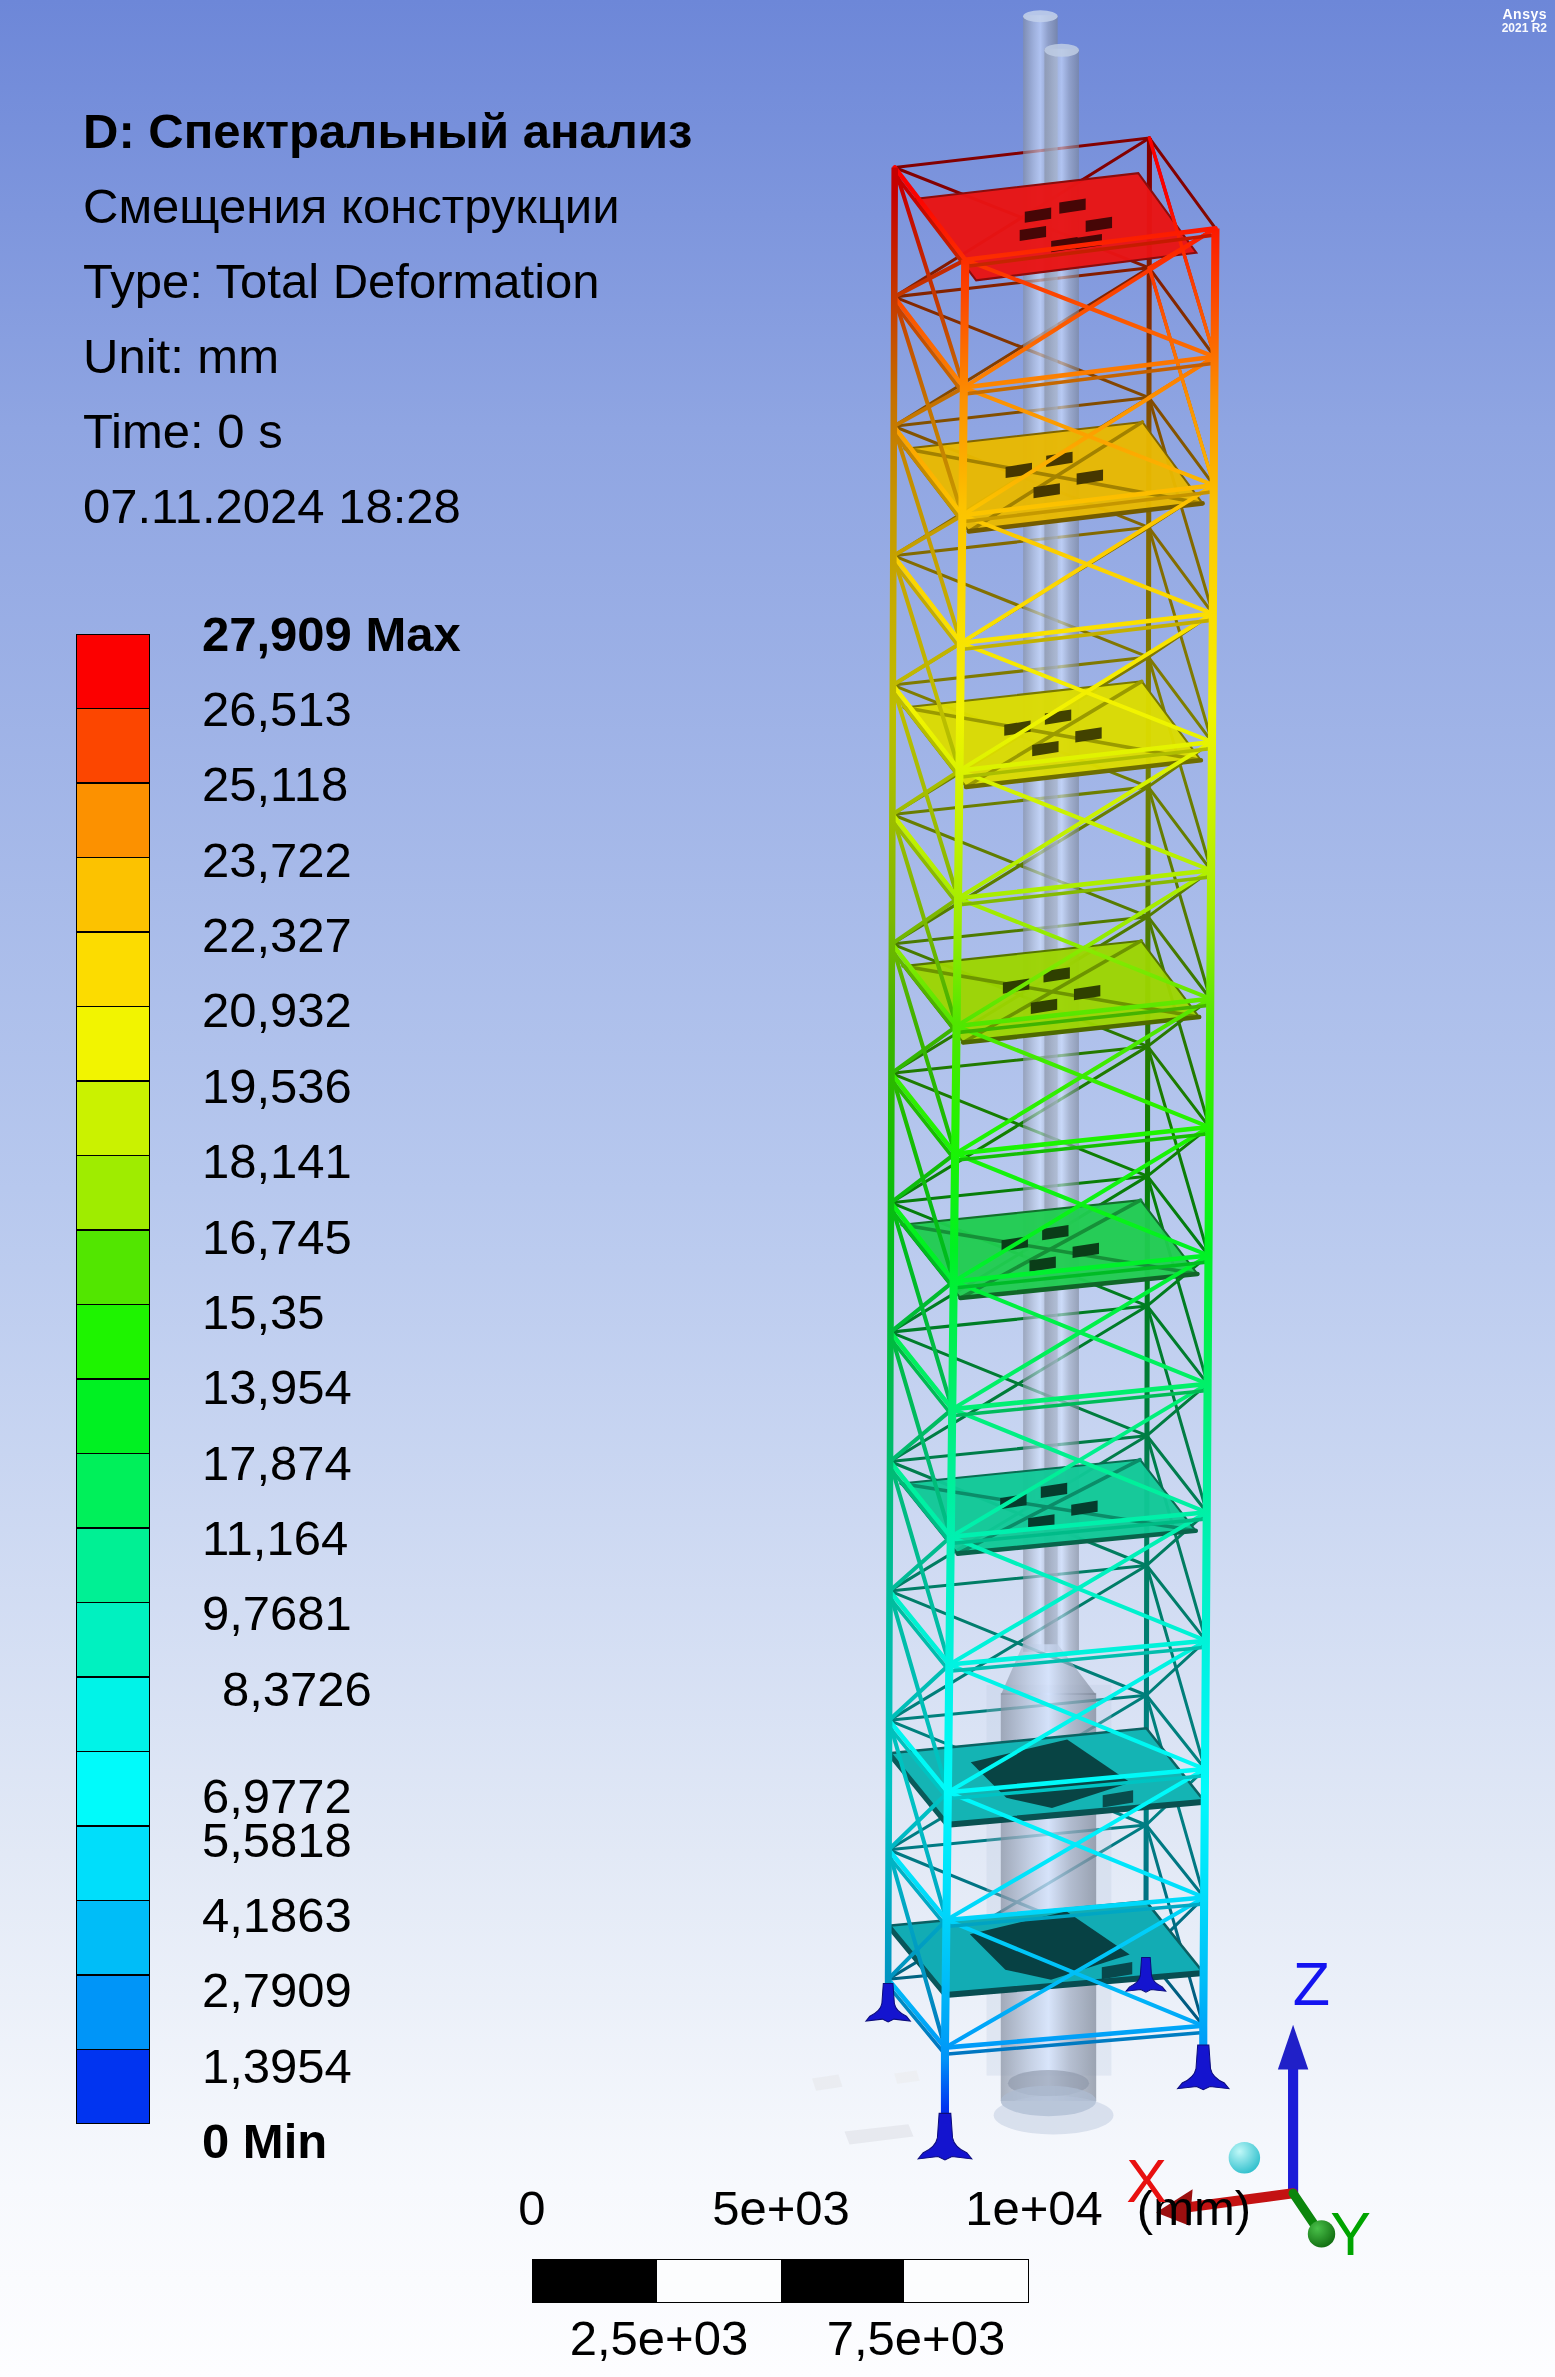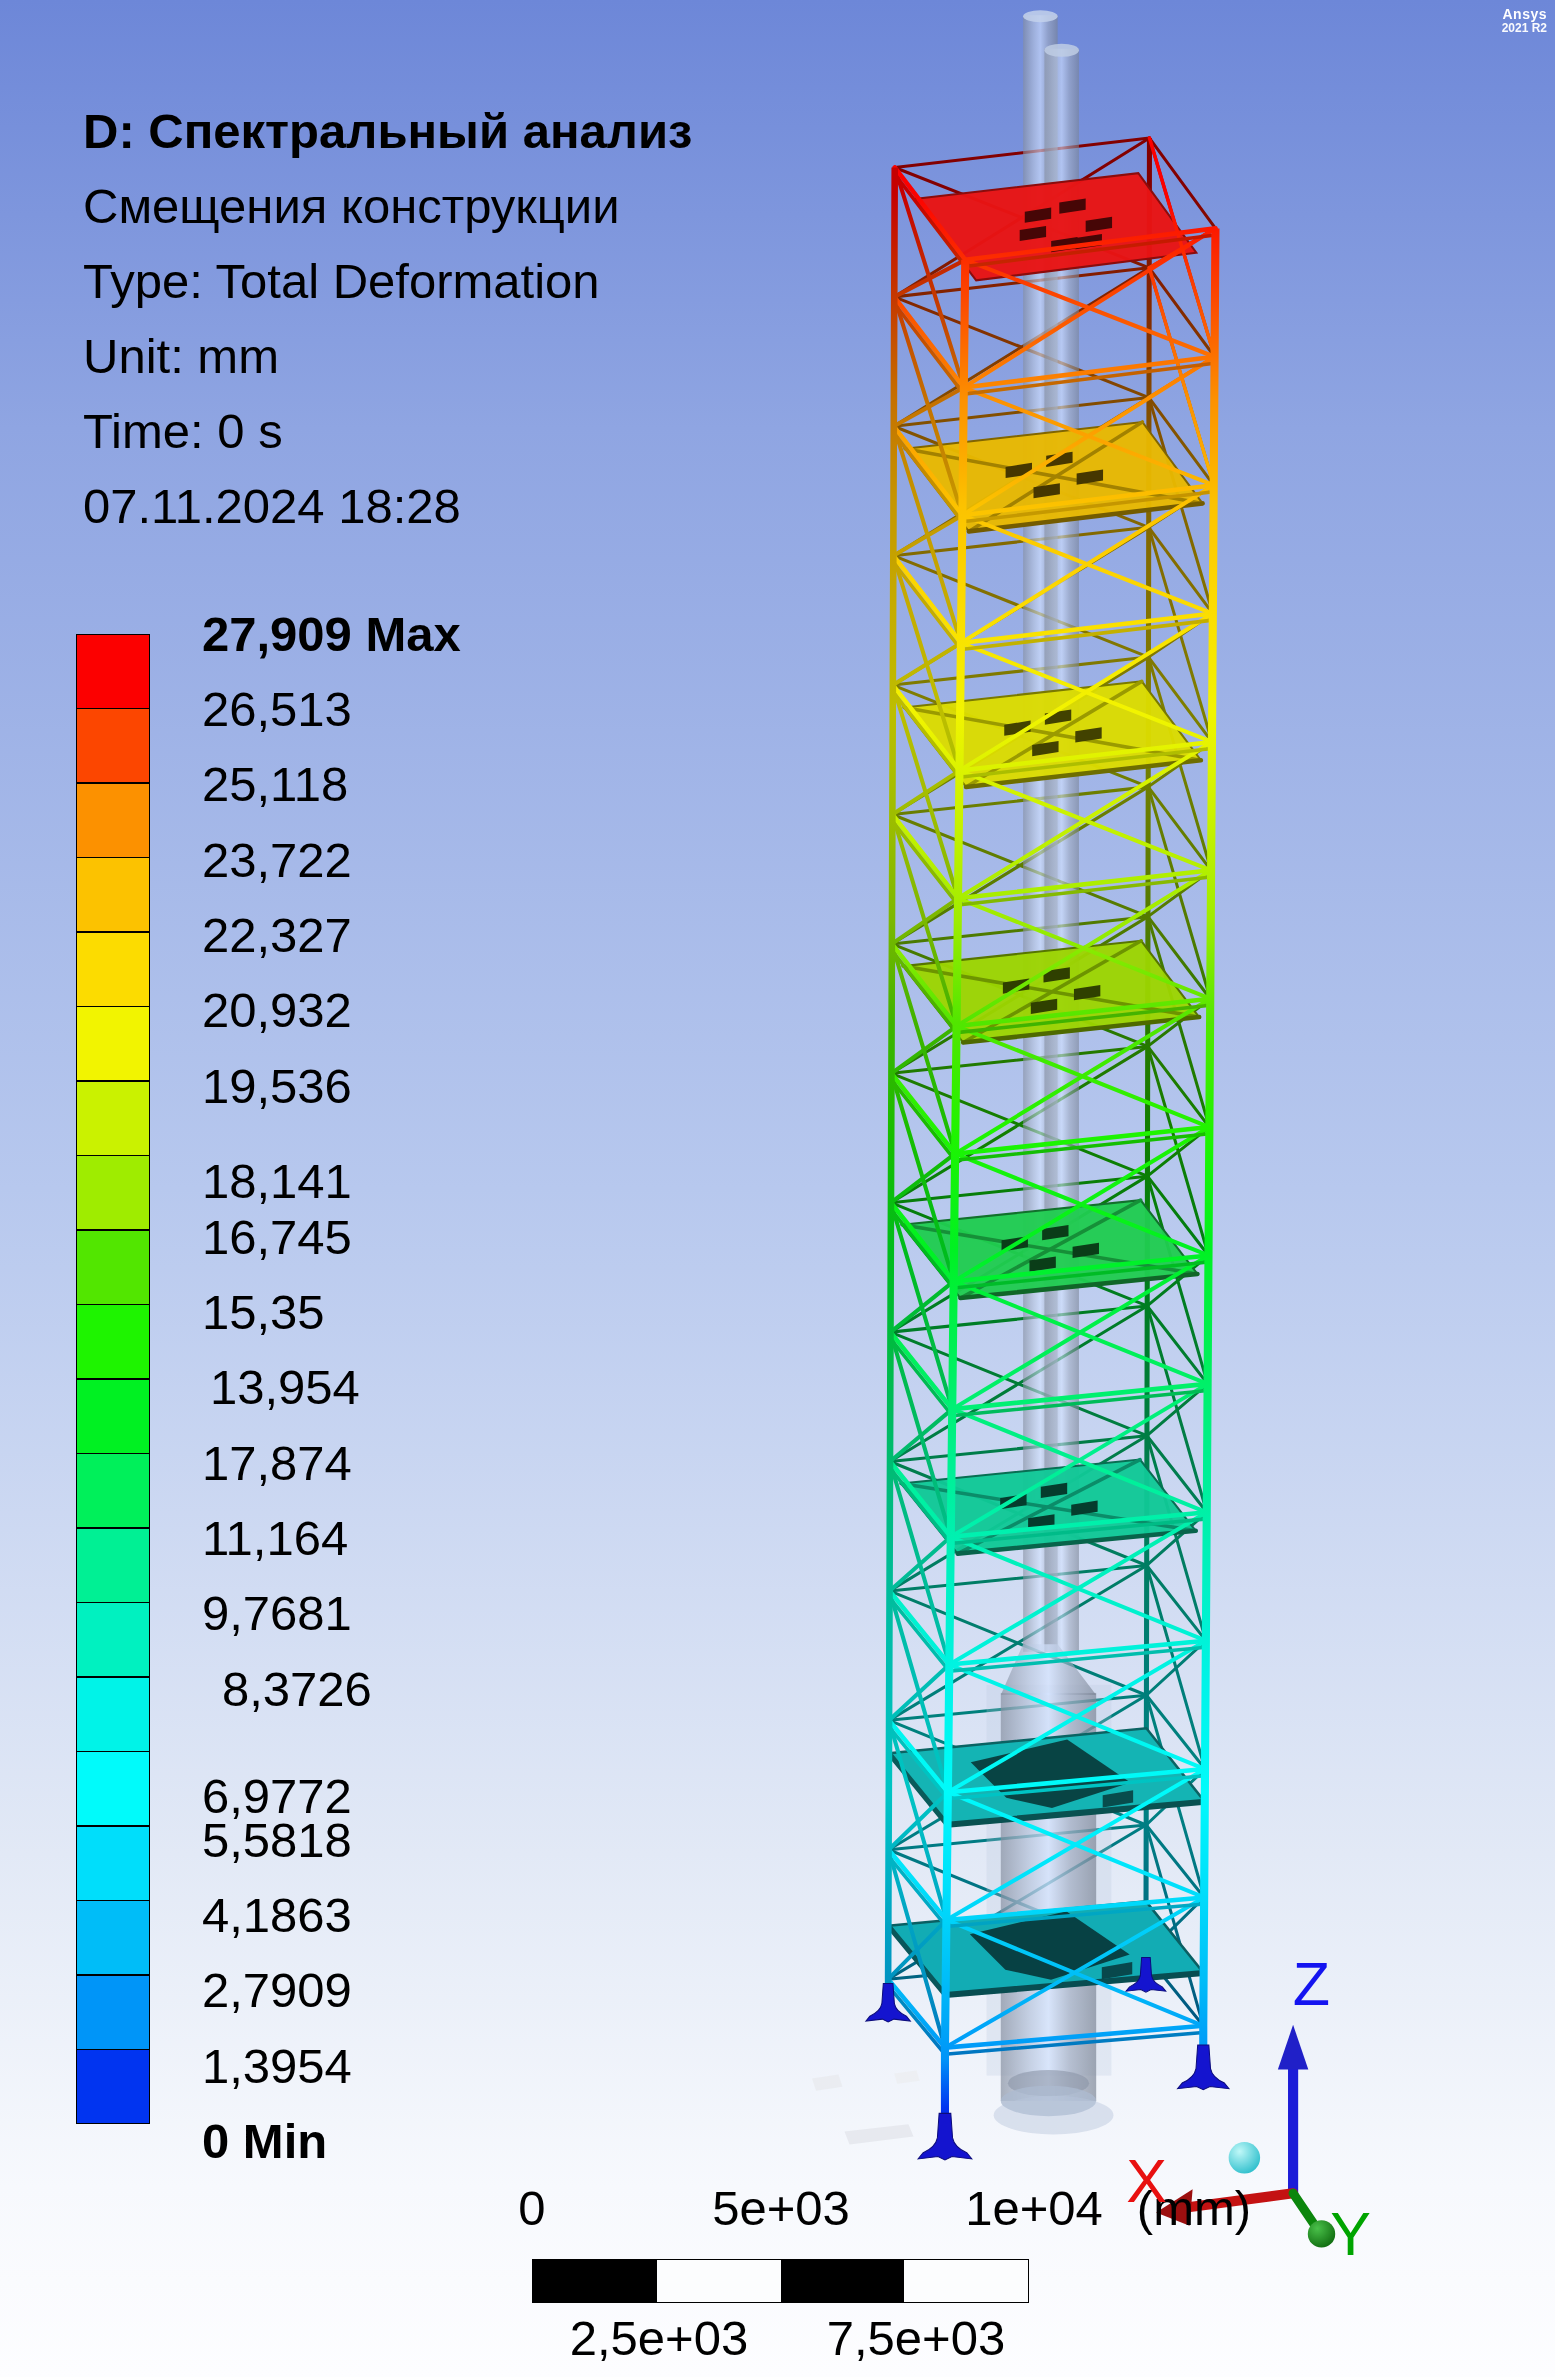--- a/index.html
+++ b/index.html
@@ -459,24 +459,24 @@
       <div class="legend-band" style="background: rgb(1, 52, 240);"></div>
     </div>
   <div class="legend-labels" id="legendLabels">
       <div class="legend-label extreme" style="top: -25px;">27,909 Max</div>
       <div class="legend-label" style="top: 50px;">26,513</div>
       <div class="legend-label" style="top: 125px;">25,118</div>
       <div class="legend-label" style="top: 201px;">23,722</div>
       <div class="legend-label" style="top: 276px;">22,327</div>
       <div class="legend-label" style="top: 351px;">20,932</div>
       <div class="legend-label" style="top: 427px;">19,536</div>
-      <div class="legend-label" style="top: 502px; margin-top: 20px;">18,141</div>
+      <div class="legend-label" style="top: 502px;">18,141</div>
       <div class="legend-label" style="top: 578px;">16,745</div>
       <div class="legend-label" style="top: 653px;">15,35</div>
-      <div class="legend-label" style="top: 728px; margin-left: 8px;">13,954</div>
+      <div class="legend-label" style="top: 728px;">13,954</div>
       <div class="legend-label" style="top: 804px;">17,874</div>
       <div class="legend-label" style="top: 879px;">11,164</div>
       <div class="legend-label" style="top: 954px;">9,7681</div>
       <div class="legend-label" style="top: 1030px; margin-left: 20px;">8,3726</div>
       <div class="legend-label" style="top: 1105px; margin-top: 32px;">6,9772</div>
       <div class="legend-label" style="top: 1181px;">5,5818</div>
       <div class="legend-label" style="top: 1256px;">4,1863</div>
       <div class="legend-label" style="top: 1331px;">2,7909</div>
       <div class="legend-label" style="top: 1407px;">1,3954</div>
       <div class="legend-label extreme" style="top: 1482px;">0 Min</div>

